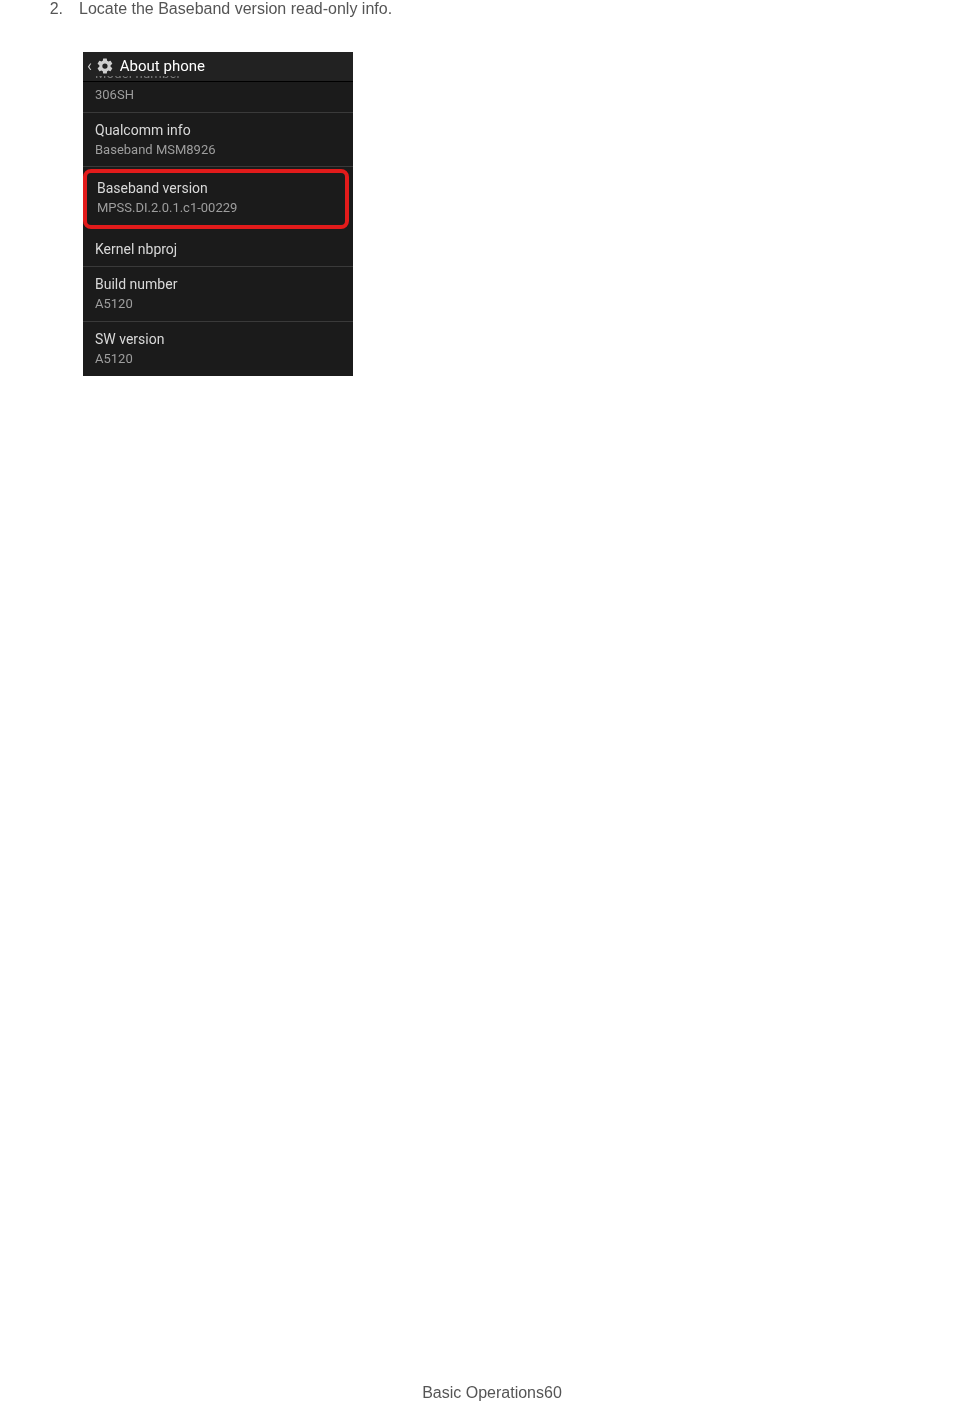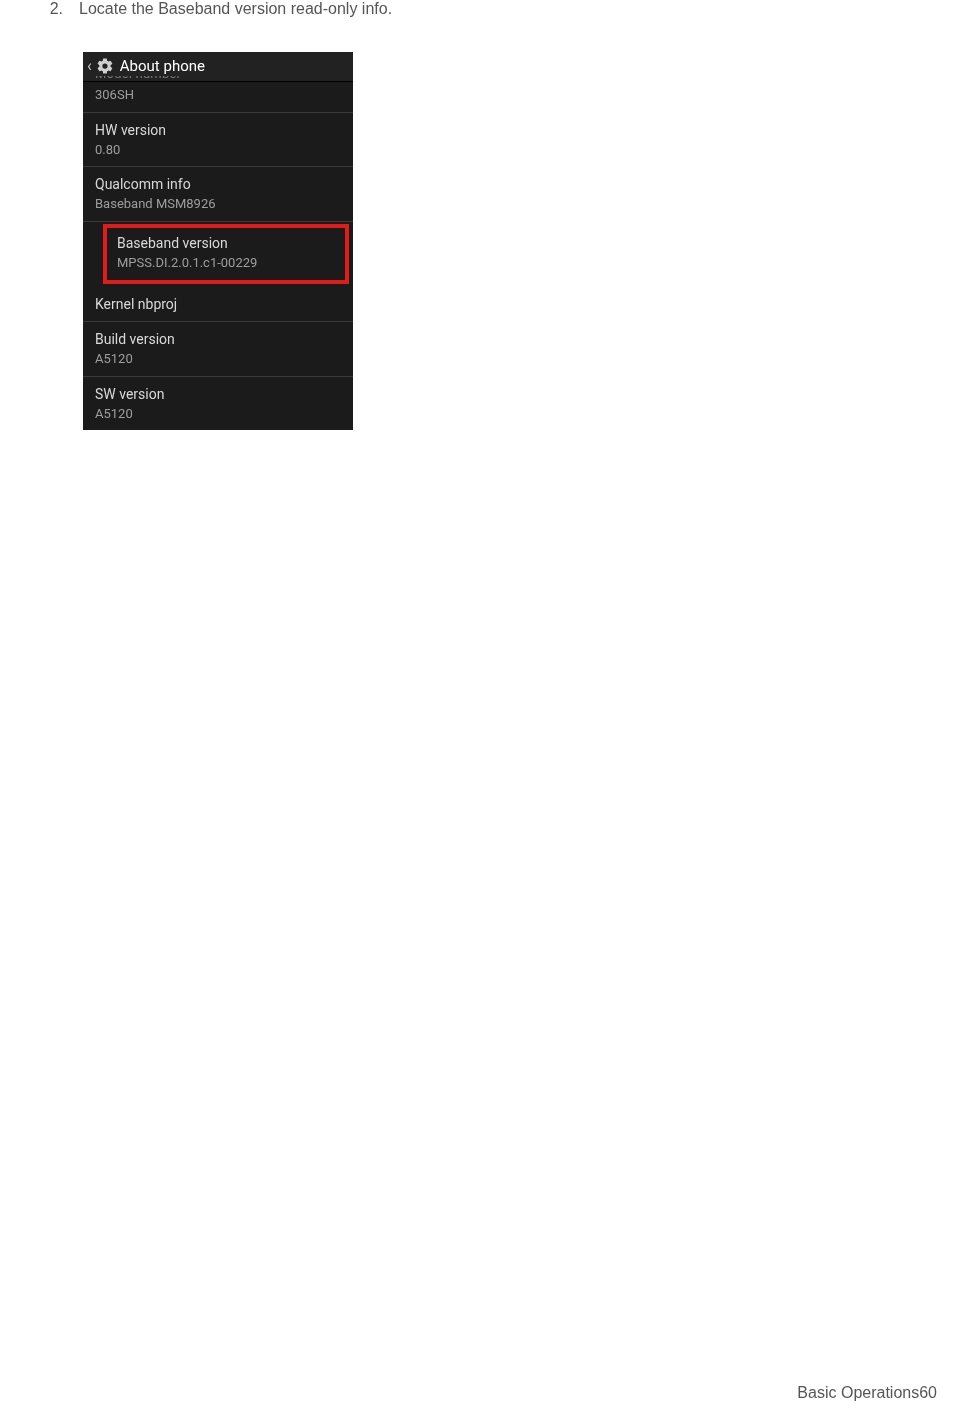--- a/index.html
+++ b/index.html
@@ -64,41 +64,41 @@
     }
     .phone-item .value {
       font-size: 13px;
       color: #9e9e9e;
       line-height: 1.35;
       margin-top: 2px;
       white-space: pre-line;
     }
     .phone-item.highlight {
       border: 4px solid #e21b1b;
-      border-radius: 0;
-      margin: 2px 4px 3px 20px;
+      border-radius: 8px;
+      margin: 2px 4px 3px 0;
       padding: 6px 10px 8px 10px;
     }
     .model-cut .label {
       font-size: 13px;
       color: #7a7a7a;
       letter-spacing: 0.2px;
       margin-top: -6px;
       overflow: hidden;
       height: 8px;
       line-height: 20px;
     }
     .model-cut .label-inner { display:block; transform: translateY(-12px); }
     .footer {
       position: absolute;
       bottom: 18px;
       left: 47px;
       right: 35px;
       display: flex;
-      justify-content: flex-end;
+      justify-content: center;
       font-size: 16px;
       color: #555555;
     }
   </style>
 </head>
 <body>
 
 <div class="instruction-row">
   <div class="instruction-number">2.</div>
   <div class="instruction-text">Locate the Baseband version read-only info.</div>
@@ -116,42 +116,38 @@
       <span>About phone</span>
     </div>
 
     <div class="phone-item first model-cut">
       <div class="label">
           <span class="label-inner">Model number</span>
         </div>
       <div class="value">306SH</div>
     </div>
 
-    <div class="phone-item">
-      <div class="label">HW version</div>
-      <div class="value">0.80</div>
-    </div>
 
     <div class="phone-item">
       <div class="label">Qualcomm info</div>
       <div class="value">Baseband MSM8926</div>
     </div>
 
 
     <div class="phone-item highlight">
       <div class="label">Baseband version</div>
       <div class="value">MPSS.DI.2.0.1.c1-00229</div>
     </div>
 
     <div class="phone-item">
       <div class="label">Kernel nbproj</div>
     </div>
 
     <div class="phone-item">
-      <div class="label">Build version</div>
+      <div class="label">Build number</div>
       <div class="value">A5120</div>
     </div>
 
     <div class="phone-item" style="border-bottom:none">
       <div class="label">SW version</div>
       <div class="value">A5120</div>
     </div>
   </div>
 </div>
 

